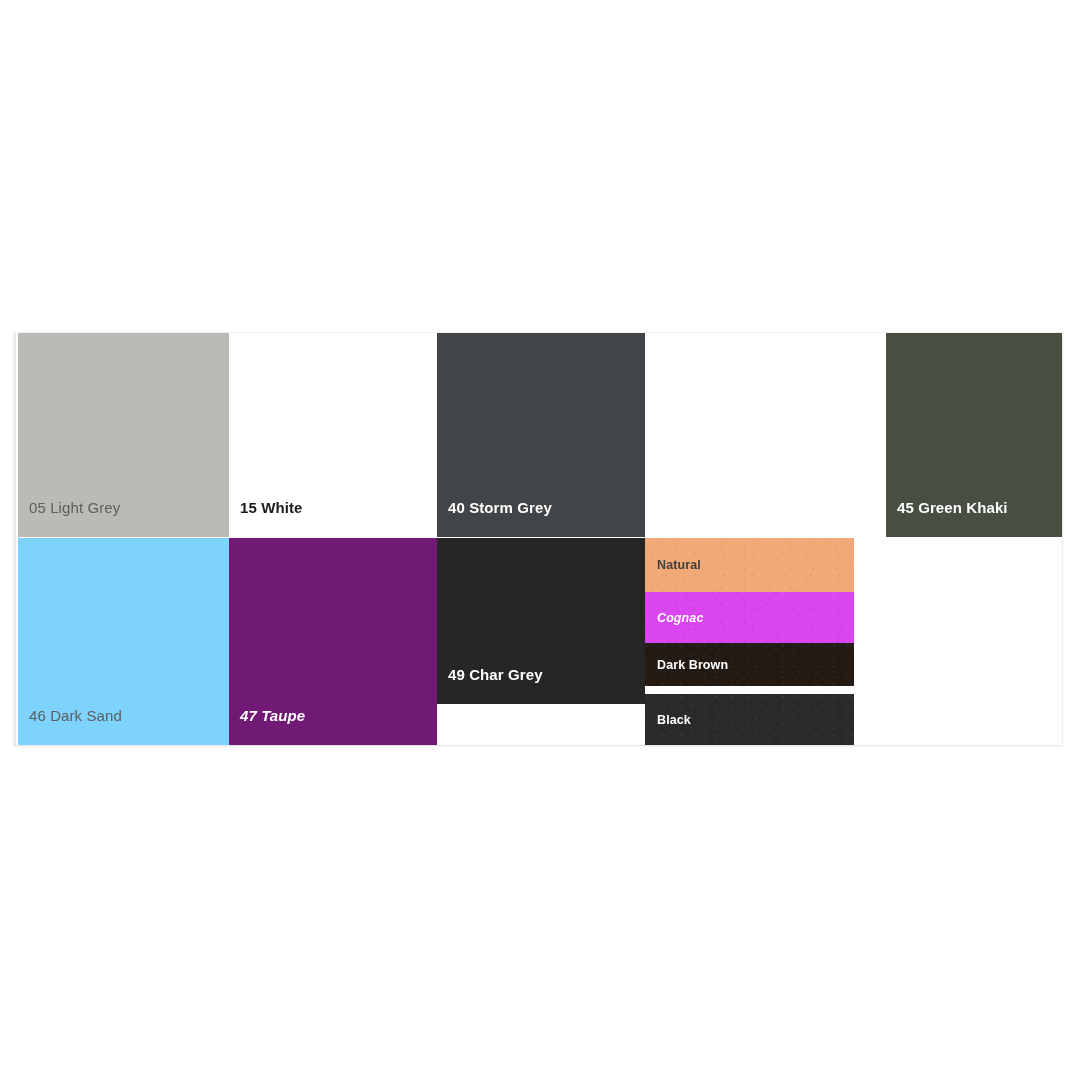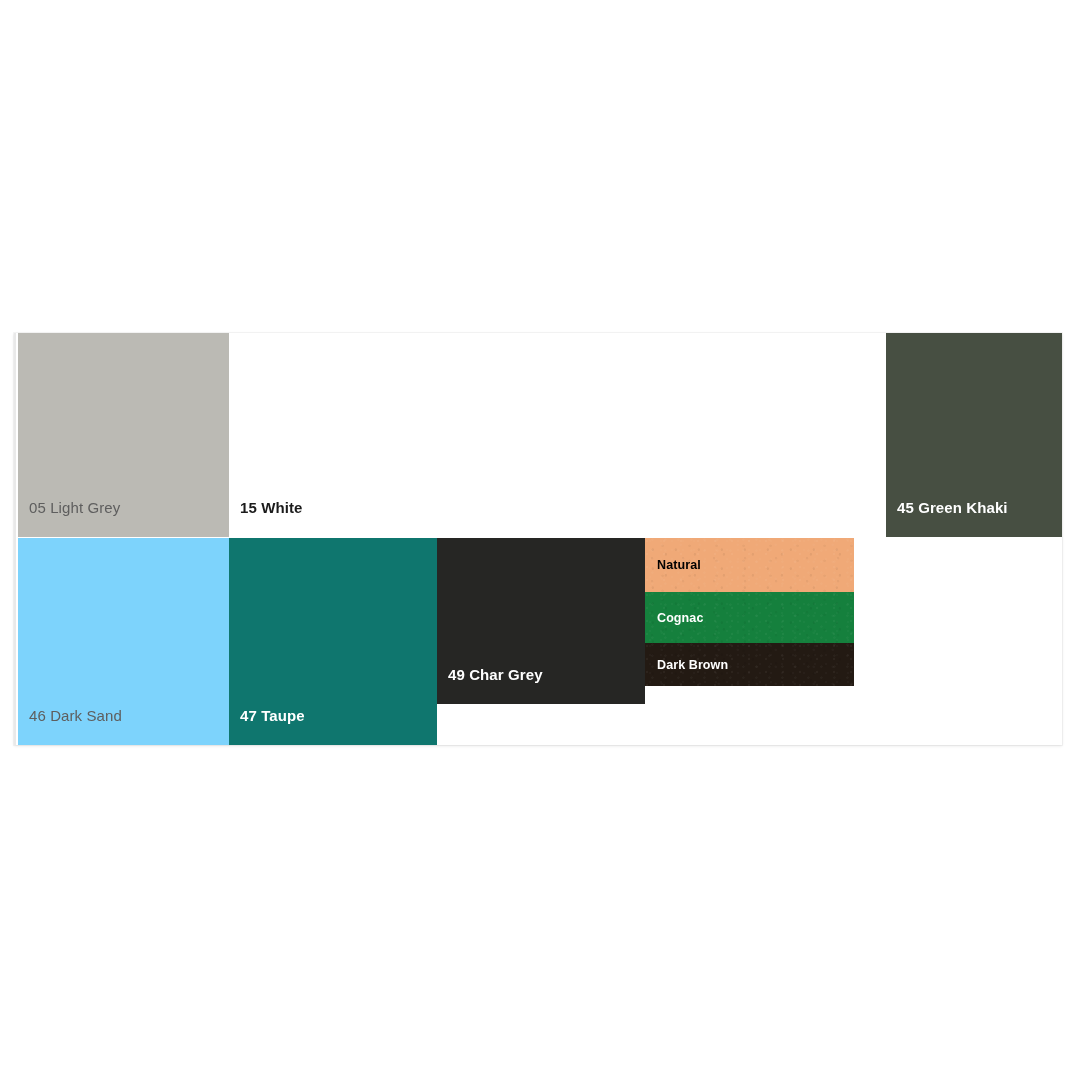--- a/index.html
+++ b/index.html
@@ -65,21 +65,21 @@
 
   
   .swatch.leather .swatch-label {
     bottom: auto;
     top: 50%;
     transform: translateY(-50%);
     left: 12px;
     font-size: 12.5px;
     font-weight: 600;
   }
-  .swatch.leather.light .swatch-label { color: #000000; font-weight: 600; }
+  .swatch.leather.light .swatch-label { color: #404040; font-weight: 600; }
 
   
   .grain::after {
     content: "";
     position: absolute;
     inset: 0;
     pointer-events: none;
     opacity: 0.5;
     background-image:
       radial-gradient(circle at 12% 22%, rgba(255,255,255,0.09) 0 1px, transparent 1.5px),
@@ -99,37 +99,43 @@
 <div id="stage">
 
   <div class="swatch-panel">
     <div class="panel-inner" id="panel-inner">
         <div class="swatch light" style="left: 2px; top: 0px; width: 211px; height: 204px; background: rgb(187, 186, 180);">
           <span class="swatch-label">05 Light Grey</span>
         </div>
         <div class="swatch onwhite" style="left: 213px; top: 0px; width: 208px; height: 204px; background: rgb(255, 255, 255);">
           <span class="swatch-label">15 White</span>
         </div>
+        <div class="swatch dark" style="left: 421px; top: 0px; width: 208px; height: 204px; background: rgb(66, 69, 71);">
+          <span class="swatch-label">40 Storm Grey</span>
+        </div>
         <div class="swatch dark" style="left: 840px; top: 0px; width: 202px; height: 204px; background: rgb(71, 79, 66); margin-left: 30px;">
           <span class="swatch-label">45 Green Khaki</span>
         </div>
         <div class="swatch light" style="left: 2px; top: 205px; width: 211px; height: 207px; background: #7dd3fc;">
           <span class="swatch-label">46 Dark Sand</span>
         </div>
-        <div class="swatch dark" style="left: 213px; top: 205px; width: 208px; height: 207px; background: #0f766e;">
+        <div class="swatch dark" style="left: 213px; top: 205px; width: 208px; height: 207px; background: #701a75; font-style: italic;">
           <span class="swatch-label">47 Taupe</span>
         </div>
         <div class="swatch dark" style="left: 421px; top: 205px; width: 208px; height: 166px; background: rgb(38, 38, 36);">
           <span class="swatch-label">49 Char Grey</span>
         </div>
         <div class="swatch light leather grain" style="left: 629px; top: 205px; width: 209px; height: 54px; background: rgb(240, 169, 119);">
           <span class="swatch-label">Natural</span>
         </div>
-        <div class="swatch dark leather grain" style="left: 629px; top: 259px; width: 209px; height: 51px; background: #15803d;">
+        <div class="swatch dark leather grain" style="left: 629px; top: 259px; width: 209px; height: 51px; background: #d946ef; font-style: italic;">
           <span class="swatch-label">Cognac</span>
         </div>
         <div class="swatch dark leather grain" style="left: 629px; top: 310px; width: 209px; height: 43px; background: rgb(35, 26, 19);">
           <span class="swatch-label">Dark Brown</span>
+        </div>
+        <div class="swatch dark leather grain" style="left: 629px; top: 361px; width: 209px; height: 51px; background: rgb(42, 42, 40);">
+          <span class="swatch-label">Black</span>
         </div>
       </div>
   </div>
 
 </div>
 
 </body></html>

